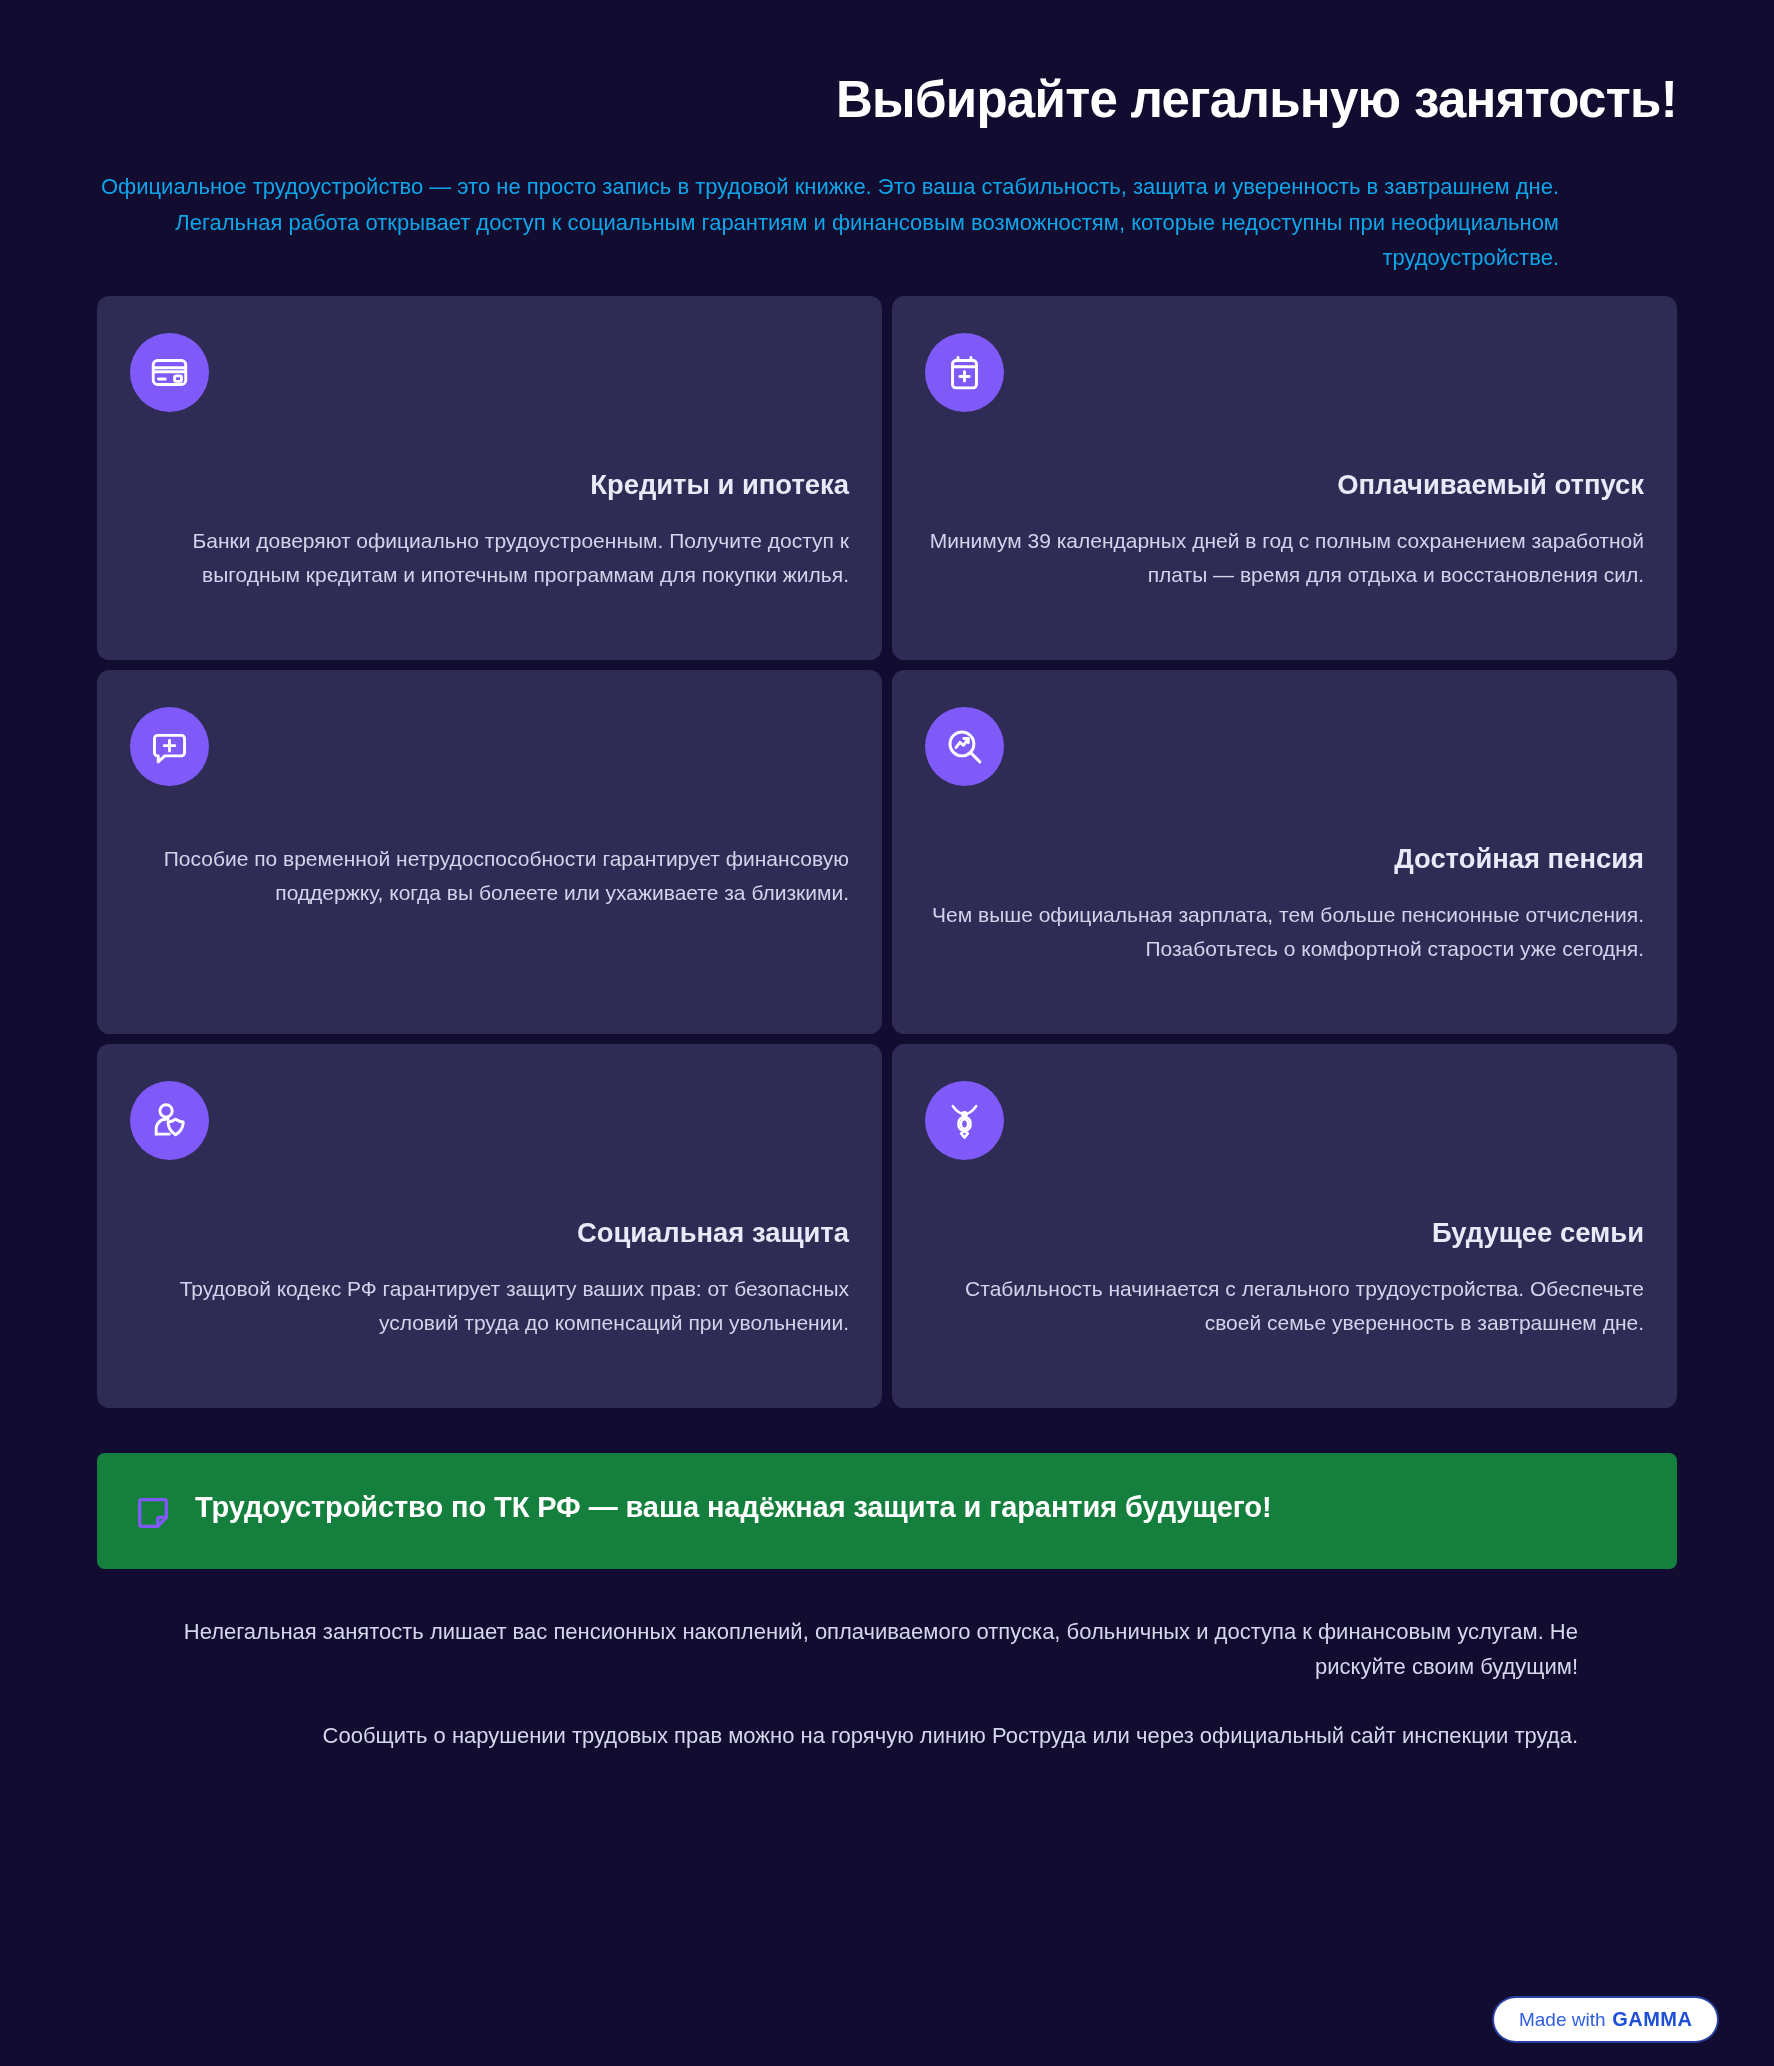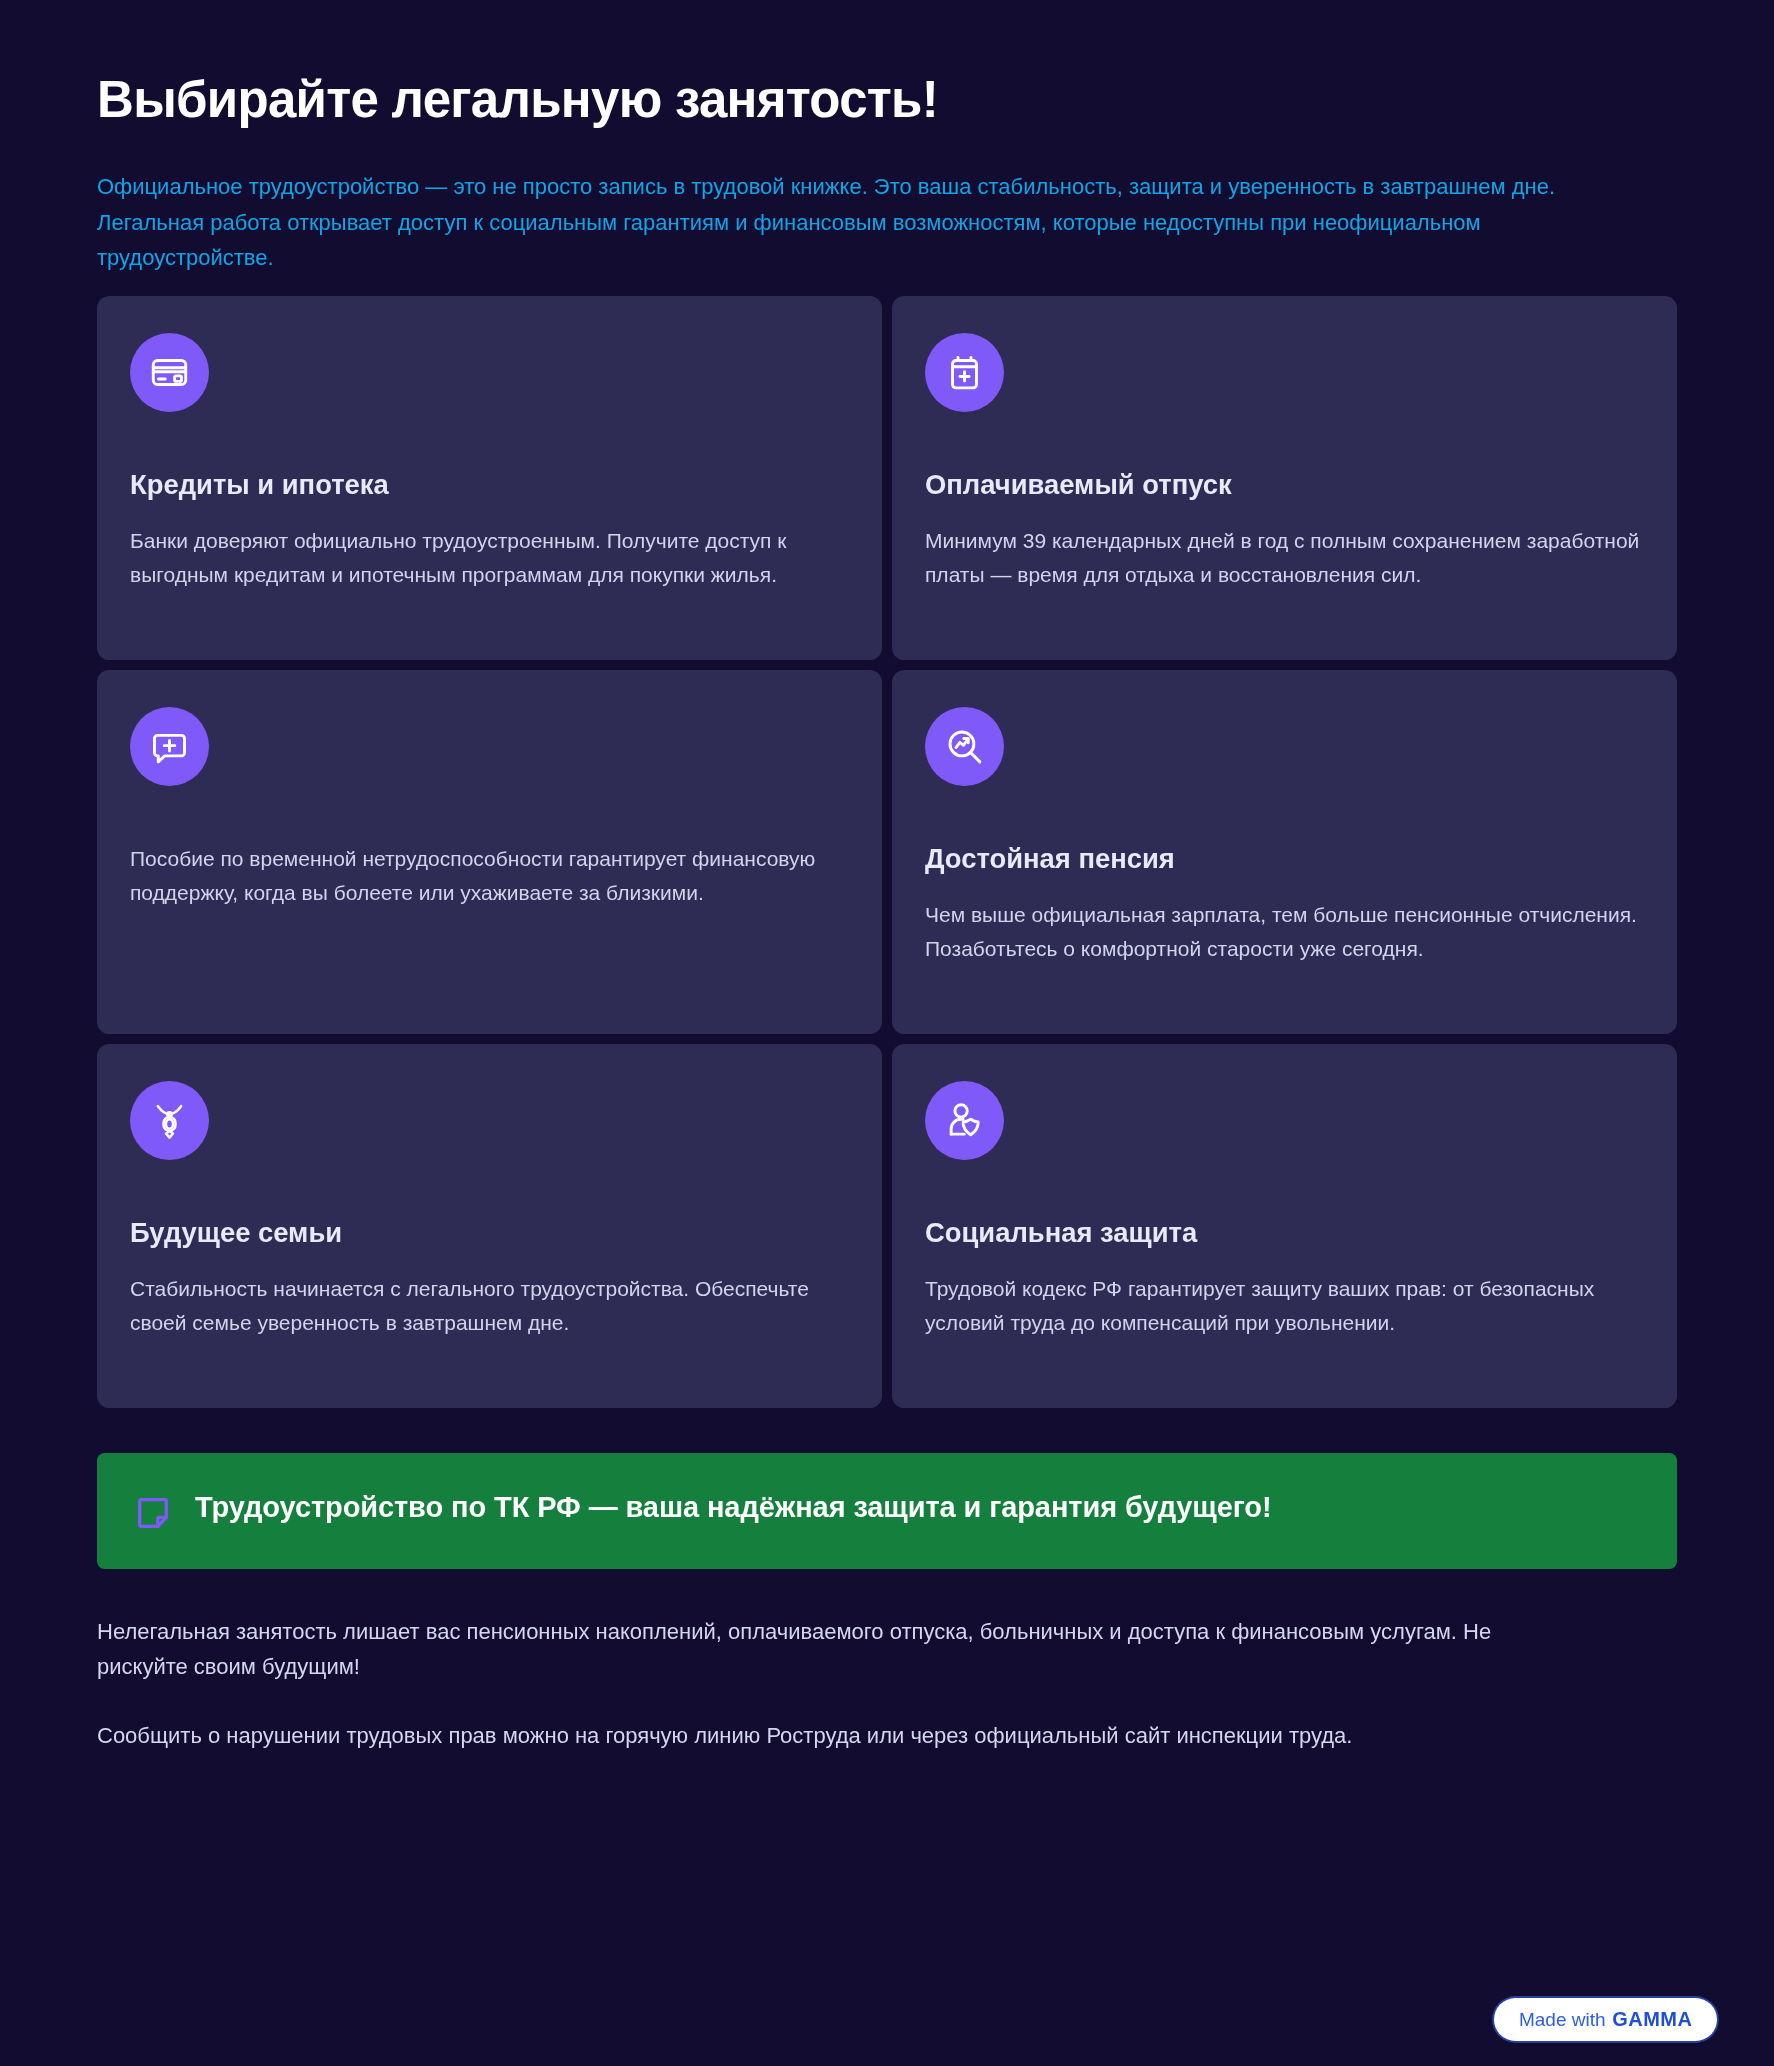--- a/index.html
+++ b/index.html
@@ -12,20 +12,21 @@
     font-family: "Liberation Sans", "DejaVu Sans", sans-serif;
     -webkit-font-smoothing: antialiased;
   }
 
   .page {
     position: relative;
     width: 1774px;
     height: 2066px;
     background: #120D30;
     overflow: hidden;
+    text-align: right;
   }
 
   .content {
     padding: 71px 97px 0 97px;
   }
 
   
   .page-title {
     font-size: 51px;
     line-height: 1.12;
@@ -220,43 +221,43 @@
             <path d="M7 12.6 L9.3 9.6 L11.4 11.3 L14 7.6"></path>
             <path d="M11.6 7.3 H14.2 V9.8"></path>
           </svg>
         </div>
         <div class="card-title">Достойная пенсия</div>
         <div class="card-body">Чем выше официальная зарплата, тем больше пенсионные отчисления. Позаботьтесь о комфортной старости уже сегодня.</div>
       </div>
 
       <div class="card">
         <div class="card-icon">
+          <svg viewBox="0 0 24 24" fill="none" stroke="#FFFFFF" stroke-width="1.7" stroke-linecap="round" stroke-linejoin="round">
+            <circle cx="10" cy="6.4" r="3.6"></circle>
+            <path d="M4.2 20 v-3.1 a5.6 5.6 0 0 1 5.6 -5.6 h1.4"></path>
+            <path d="M4.2 20 h7.6"></path>
+            <path d="M15.6 11.3 c1.9 1.3 3.6 1.6 4.4 1.6 0 0 .4 4.6 -4.4 7.4 -4.8 -2.8 -4.4 -7.4 -4.4 -7.4 .8 0 2.5 -.3 4.4 -1.6 z"></path>
+          </svg>
+        </div>
+        <div class="card-title">Социальная защита</div>
+        <div class="card-body">Трудовой кодекс РФ гарантирует защиту ваших прав: от безопасных условий труда до компенсаций при увольнении.</div>
+      </div>
+
+      <div class="card">
+        <div class="card-icon">
           <svg viewBox="0 0 24 24" fill="none" stroke="#FFFFFF" stroke-width="1.5" stroke-linecap="round" stroke-linejoin="round">
             <path d="M5.2 3.6 C7.4 6.6 9.6 8.2 12 8.2 c2.4 0 4.6 -1.6 6.8 -4.6"></path>
             <circle cx="12" cy="8.4" r="1.25"></circle>
             <rect x="8.5" y="9.9" width="7" height="8.2" rx="3.5"></rect>
             <ellipse cx="12" cy="14" rx="2.1" ry="2.8"></ellipse>
             <path d="M12 18.1 L14 19.6 L12 22 L10 19.6 z"></path>
           </svg>
         </div>
         <div class="card-title">Будущее семьи</div>
         <div class="card-body">Стабильность начинается с легального трудоустройства. Обеспечьте своей семье уверенность в завтрашнем дне.</div>
-      </div>
-
-      <div class="card">
-        <div class="card-icon">
-          <svg viewBox="0 0 24 24" fill="none" stroke="#FFFFFF" stroke-width="1.7" stroke-linecap="round" stroke-linejoin="round">
-            <circle cx="10" cy="6.4" r="3.6"></circle>
-            <path d="M4.2 20 v-3.1 a5.6 5.6 0 0 1 5.6 -5.6 h1.4"></path>
-            <path d="M4.2 20 h7.6"></path>
-            <path d="M15.6 11.3 c1.9 1.3 3.6 1.6 4.4 1.6 0 0 .4 4.6 -4.4 7.4 -4.8 -2.8 -4.4 -7.4 -4.4 -7.4 .8 0 2.5 -.3 4.4 -1.6 z"></path>
-          </svg>
-        </div>
-        <div class="card-title">Социальная защита</div>
-        <div class="card-body">Трудовой кодекс РФ гарантирует защиту ваших прав: от безопасных условий труда до компенсаций при увольнении.</div>
       </div>
 
     </div>
 
     <div class="banner">
       <span class="banner-icon">
         <svg viewBox="0 0 24 24" fill="none" stroke="#7F5AF8" stroke-width="2.1" stroke-linecap="round" stroke-linejoin="round">
           <path d="M4.6 3.6 h14.8 a1 1 0 0 1 1 1 v10.2 L15 20.4 H4.6 a1 1 0 0 1 -1 -1 V4.6 a1 1 0 0 1 1 -1 z"></path>
           <path d="M20.4 14.8 H16 a1 1 0 0 0 -1 1 v4.6"></path>
         </svg>

